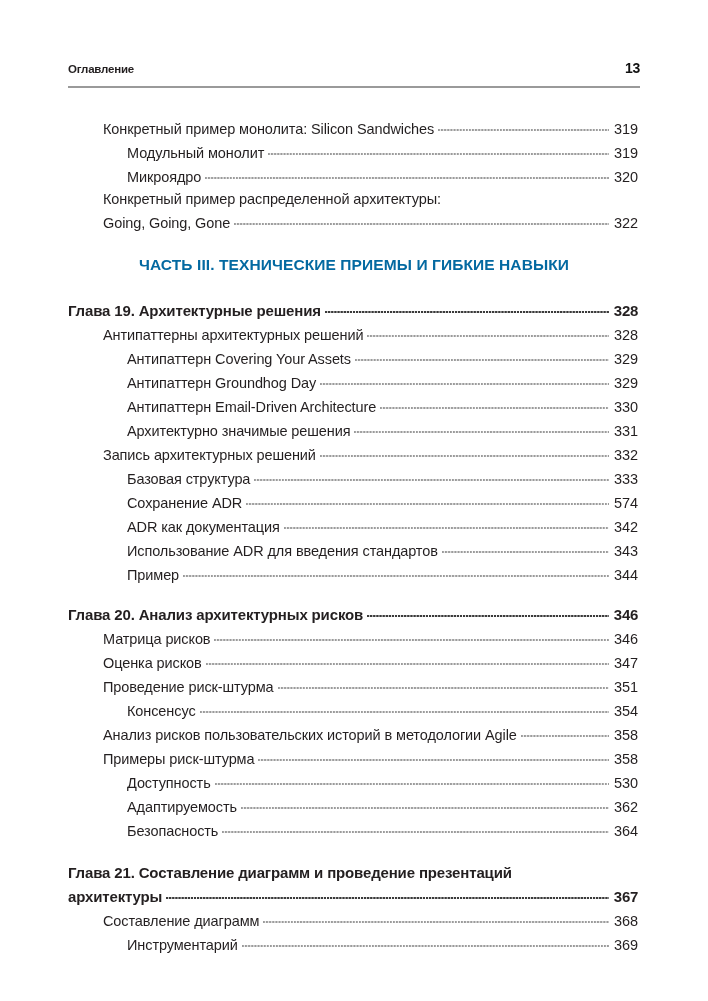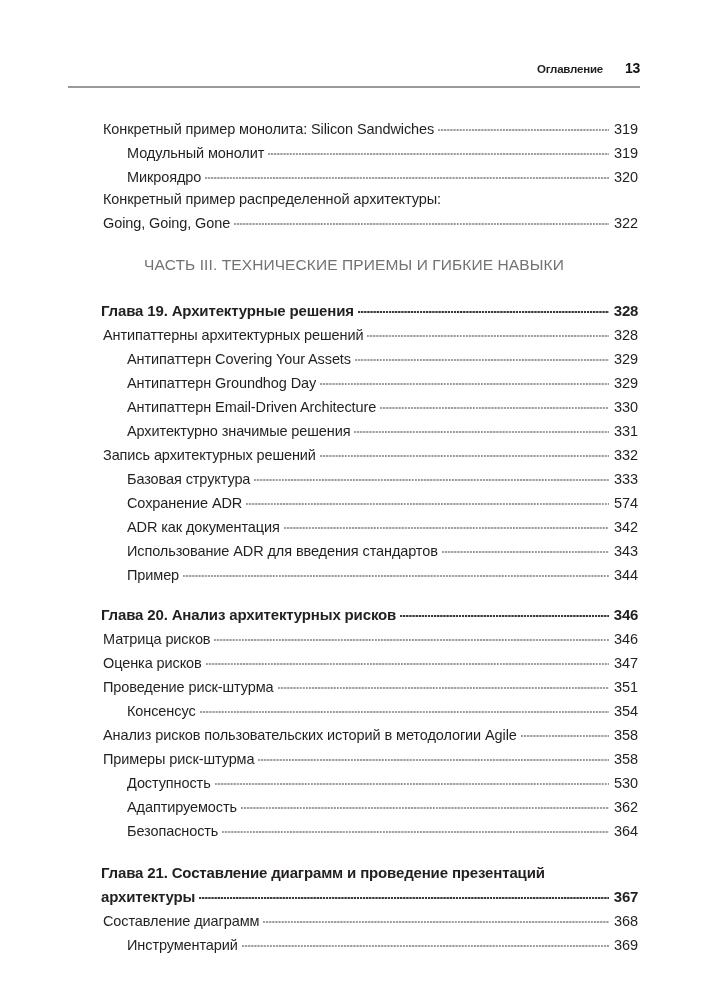--- a/index.html
+++ b/index.html
@@ -25,21 +25,21 @@
   }
 
   
   .running-head {
     position: absolute;
     left: 68px;
     top: 60px;
     width: 572px;
     display: flex;
     align-items: baseline;
-    justify-content: flex-end;
+    justify-content: space-between;
   }
   .running-head .rh-title {
     font-size: 11.5px;
     font-weight: 700;
     letter-spacing: -0.2px;
     color: #231f20;
     margin-right: 22px;
   }
   .running-head .rh-page {
     font-size: 14px;
@@ -93,21 +93,21 @@
     font-size: 14.5px;
     color: #231f20;
     text-align: center;
     min-width: 28px;
     letter-spacing: -0.1px;
   }
 
   
   .lvl1 { padding-left: 35px; }
   .lvl2 { padding-left: 59px; }
-  .lvl0 { padding-left: 0px; margin-left: 33px; }
+  .lvl0 { padding-left: 0px; }
 
   
   .entry.chapter .etitle,
   .entry.chapter .epage {
     font-weight: 700;
     font-size: 15px;
     letter-spacing: -0.15px;
   }
   .entry.chapter .leader {
     background-image: radial-gradient(circle at 1px 1px, #3a3a3a 1.15px, transparent 1.35px);
@@ -117,23 +117,23 @@
   
   .entry.wrap-first {
     height: 22px;
   }
   .entry.wrap-first .etitle { flex: 0 0 auto; }
 
   
   .part-heading {
     text-align: center;
     font-size: 15.5px;
-    font-weight: 400;
+    font-weight: 700;
     letter-spacing: 0.1px;
-    color: #737373;
+    color: #0369a1;
     white-space: nowrap;
   }
   .sp-16 { height: 16px; }
   .sp-20 { height: 20px; }
   .sp-26 { height: 26px; }
 </style>
 </head>
 <body>
 
 <div class="page">

